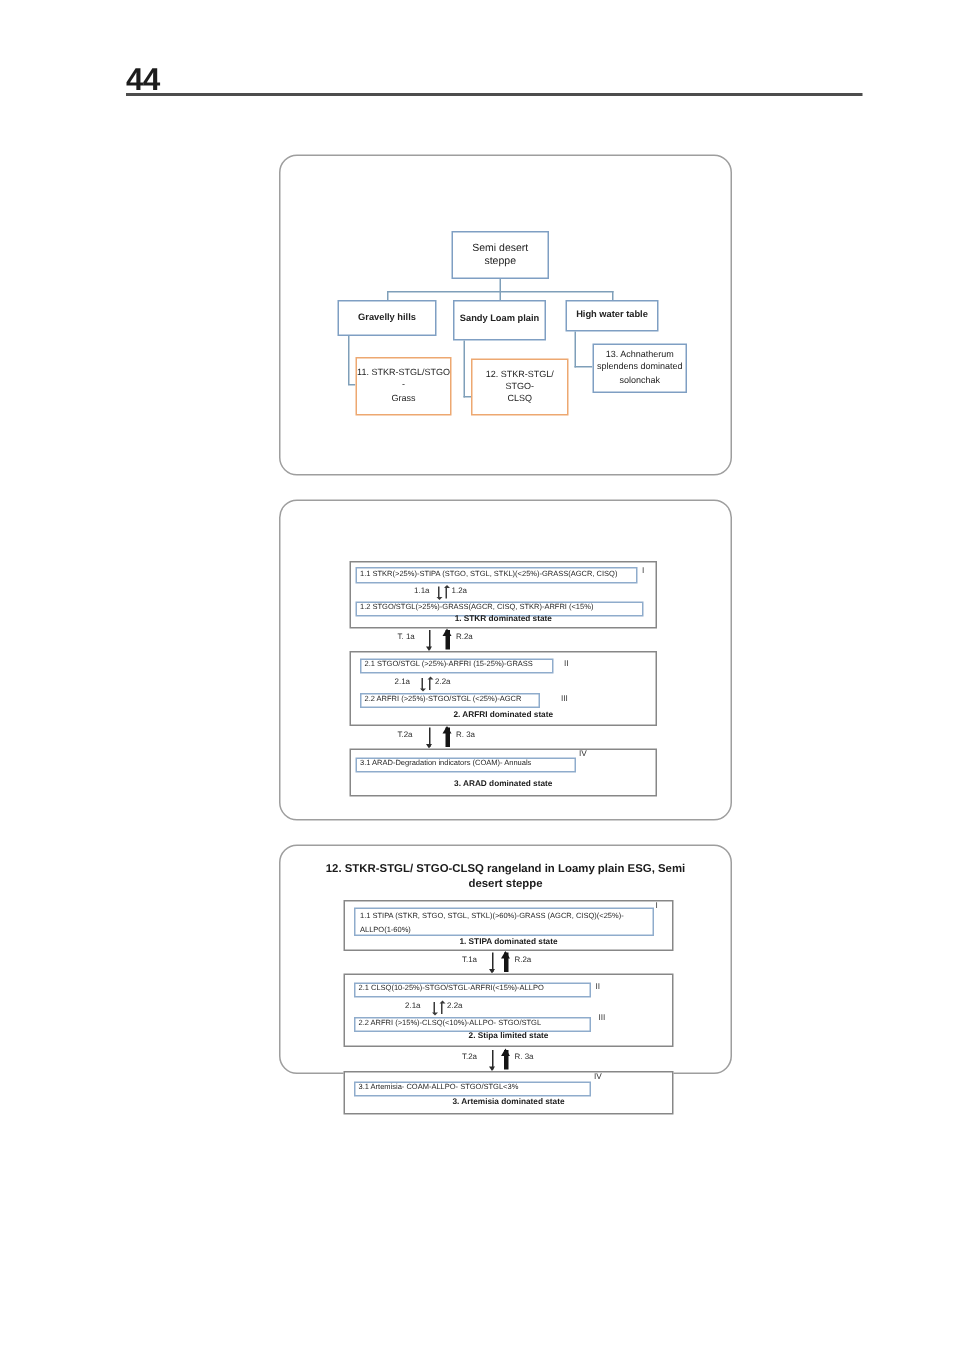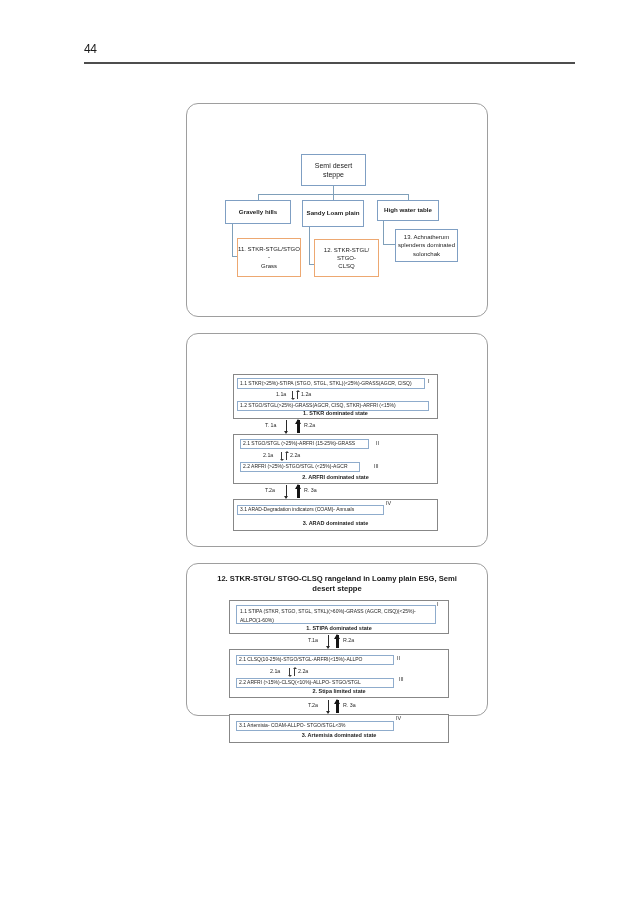--- a/index.html
+++ b/index.html
@@ -4,21 +4,21 @@
 <style>
   html,body { margin:0; padding:0; }
   body {
     width:638px; height:903px; position:relative; background:#ffffff;
     font-family:"Liberation Sans", sans-serif; color:#222;
     -webkit-font-smoothing:antialiased;
   }
   .abs { position:absolute; }
 
   
-  .page-num { left:84px; top:42px; font-size:12px; font-weight:normal; letter-spacing:-0.5px; color:#1c1c1c; }
+  .page-num { left:84px; top:42px; font-size:21px; font-weight:bold; letter-spacing:-0.5px; color:#1c1c1c; }
   .page-rule { left:84px; top:62px; width:491px; height:2px; background:#4d4d4d; }
 
   
   .panel {
     position:absolute; left:186px; width:302px; background:#fff;
     border:1.5px solid #9e9e9e; border-radius:12px; box-sizing:border-box;
   }
   .panel-1 { top:103px; height:214px; }
   .panel-2 { top:333px; height:214px; }
   .panel-3 { top:563px; height:153px; }

